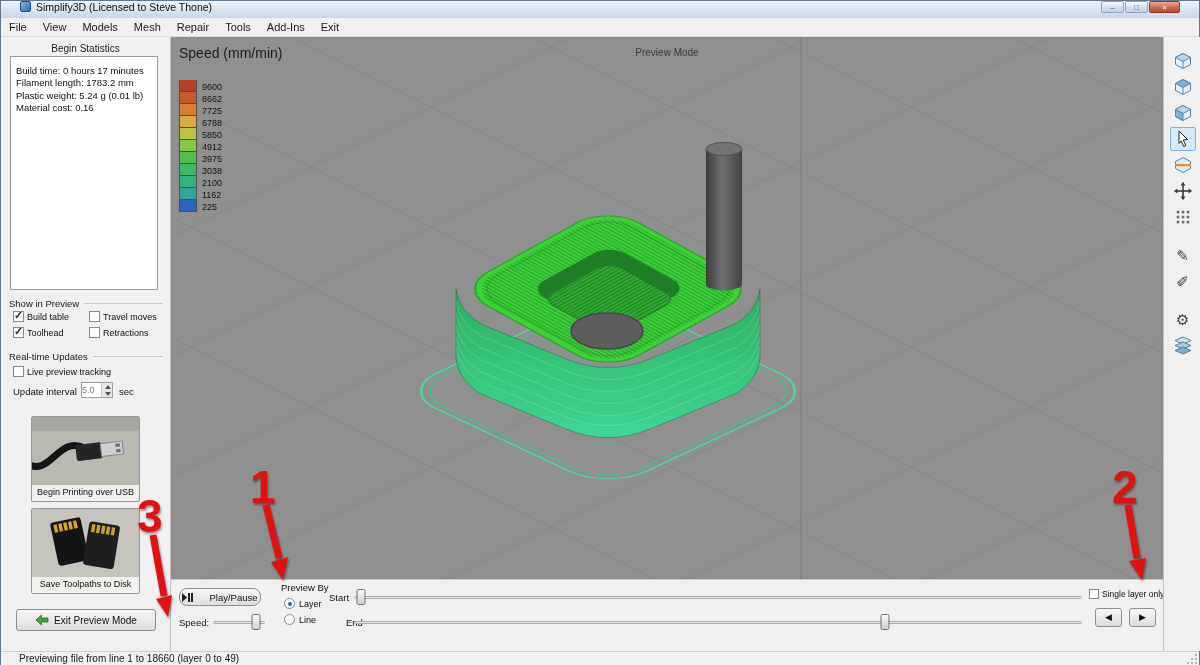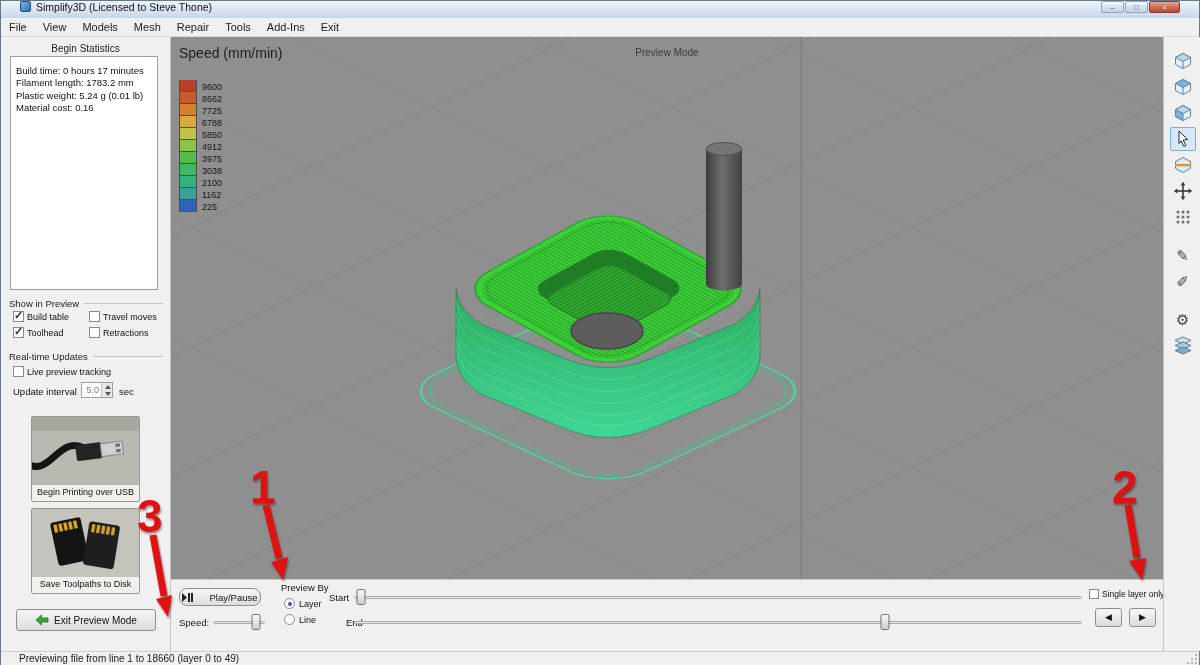--- a/index.html
+++ b/index.html
@@ -30,21 +30,21 @@
   .bs-box { position:absolute; left:9px; top:19px; width:148px; height:234px; background:#fff;
     border:1px solid #9aa0a8; padding:8px 5px; }
   .bs-line { font-size:9.5px; color:#111; line-height:1.3; }
   .section-head { position:absolute; display:flex; align-items:center; width:154px; left:8px; font-size:9.5px; color:#222; }
   .section-head::after { content:""; flex:1; border-top:1px solid #c6c6c6; margin-left:5px; }
   .cb-row { position:absolute; display:flex; align-items:center; gap:3px; cursor:default; }
   .cb { width:11px; height:11px; background:#fff; border:1px solid #8a8a8a; position:relative; flex:0 0 auto; }
   .cb.checked::after { content:"✓"; position:absolute; left:0; top:-3px; font-size:11px; color:#24303b; font-weight:bold; }
   .cb-label { font-size:9px; color:#111; white-space:nowrap; }
   .spinner { position:absolute; width:32px; height:16px; background:#fff; border:1px solid #9aa0a8; display:flex; }
-  .spin-val { flex:1; font-size:9px; color:#7d7d7d; text-align:right; padding:2px 2px 0 0; }
+  .spin-val { flex:1; font-size:9px; color:#7d7d7d; padding:2px 2px 0 0; }
   .spin-btns { width:11px; border-left:1px solid #c6c6c6; display:flex; flex-direction:column; background:#e8e8e8; }
   .spin-btns span { flex:1; position:relative; }
   .spin-btns .up::after, .spin-btns .down::after { content:""; position:absolute; left:2.5px; border-left:3px solid transparent; border-right:3px solid transparent; }
   .spin-btns .up::after { top:2px; border-bottom:4px solid #555; }
   .spin-btns .down::after { top:2px; border-top:4px solid #555; }
   .img-button { position:absolute; width:109px; height:86px; background:#f4f4f2; border:1px solid #979797; border-radius:2px;
     display:flex; flex-direction:column; overflow:hidden; cursor:default; }
   .img-button svg { display:block; }
   .img-caption { font-size:9px; color:#111; text-align:center; padding:2px 0 3px; background:#f0f0ee; }
   .exit-btn { position:absolute; left:15px; top:572px; width:140px; height:22px; border:1px solid #8e8e8e; border-radius:3px;

